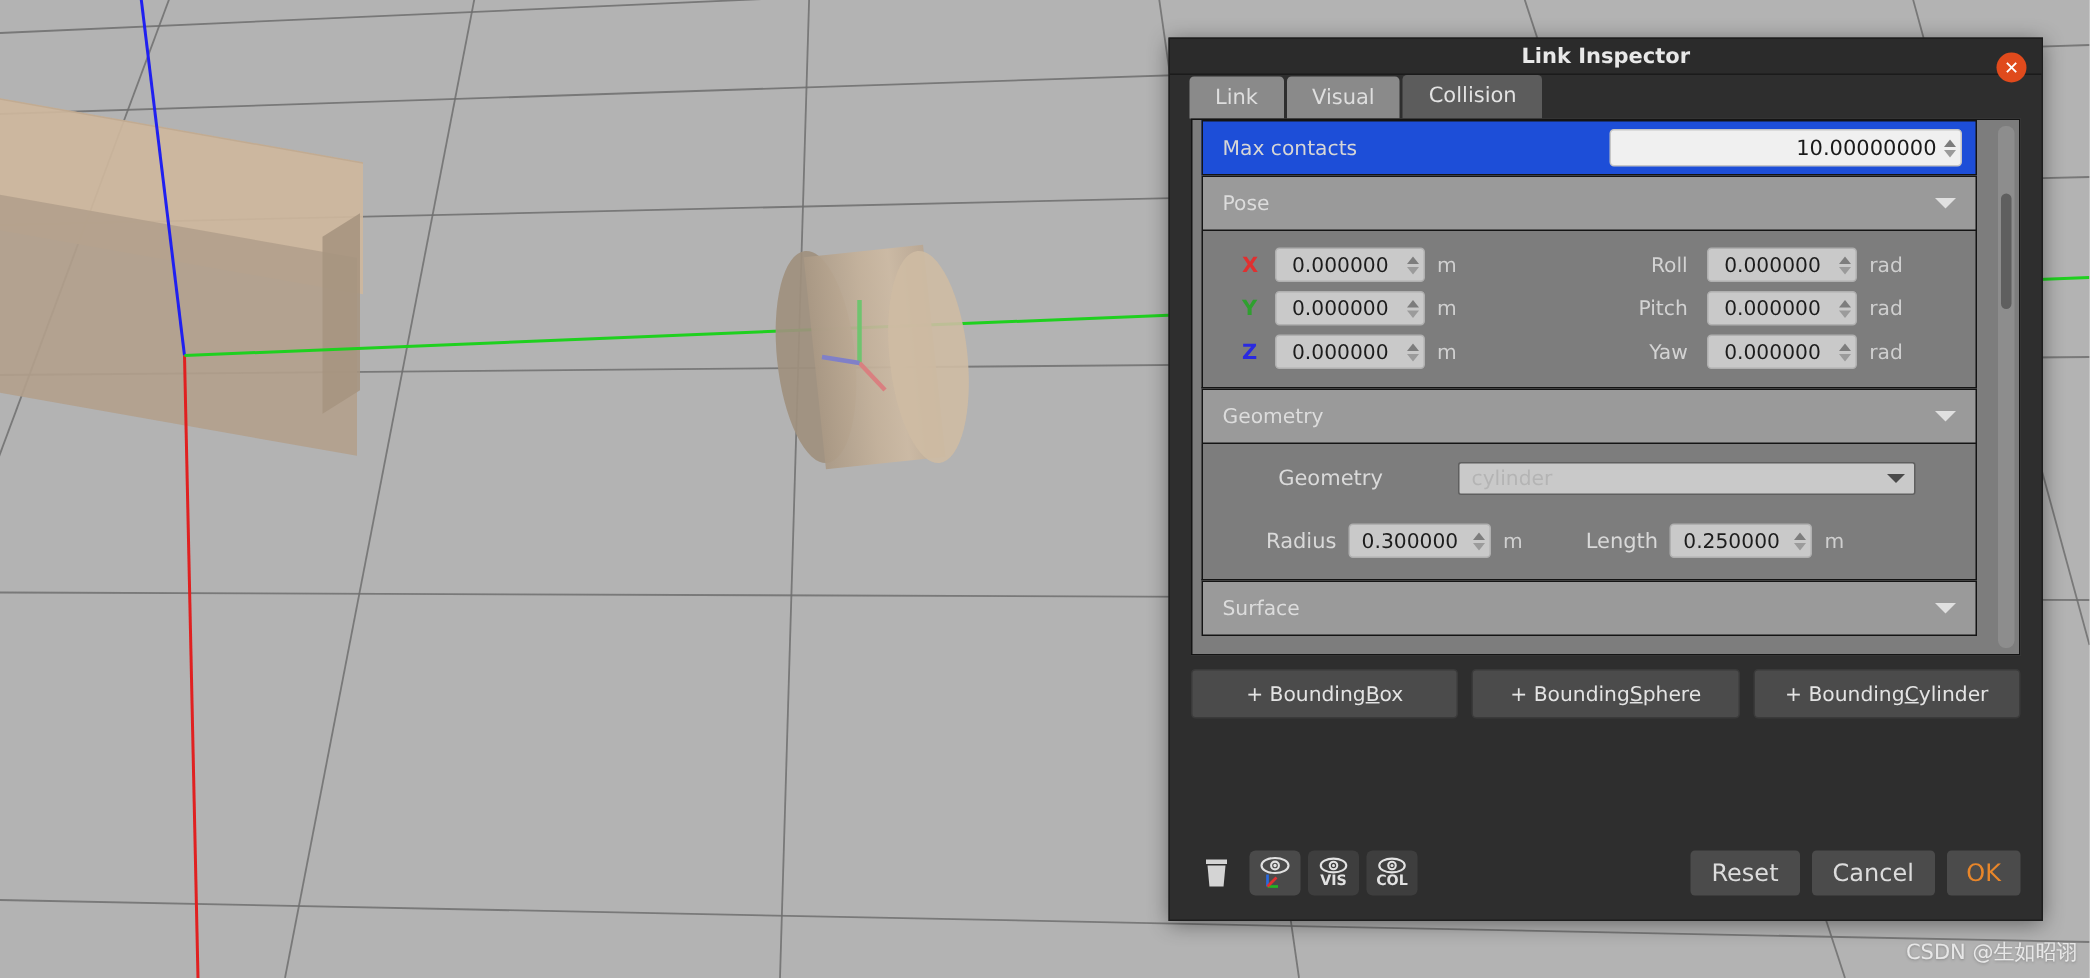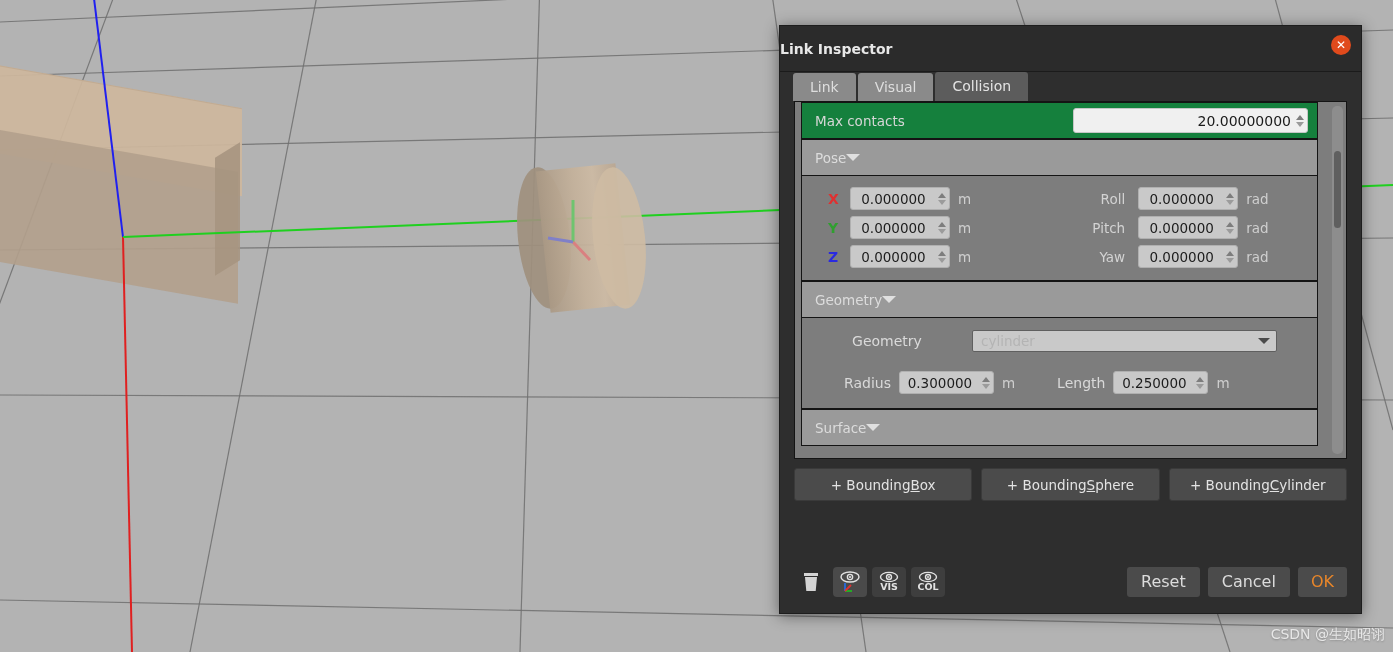--- a/index.html
+++ b/index.html
@@ -67,24 +67,24 @@
     position: absolute;
     left: 779px; top: 25px;
     width: 583px; height: 589px;
     background: #2e2e2e;
     border: 1px solid #1d1d1d;
     box-shadow: 0 2px 14px rgba(0,0,0,0.45);
     color: #d6d6d6;
     font-size: 13.5px;
   }
   #titlebar {
-    height: 46px;
+    height: 24px;
     background: #2b2b2b;
     border-bottom: 1px solid #1b1b1b;
-    display: flex; align-items: center; justify-content: flex-start;
+    display: flex; align-items: center; justify-content: center;
     position: relative;
   }
   #title-text { font-weight: bold; font-size: 14px; color: #e8e8e8; }
   #close-btn {
     position: absolute; right: 10px; top: 9px;
     width: 20px; height: 20px; border-radius: 50%;
     background: #e04a1c;
     color: #fff; font-size: 12px; line-height: 20px; text-align: center;
     cursor: pointer; border: none;
   }
@@ -115,39 +115,39 @@
     position: relative;
     overflow: hidden;
   }
   #scroll-inner { position: absolute; left: 6px; top: 0; right: 28px; }
 
   .group-header {
     background: #9a9a9a; color: #dcdcdc;
     height: 37px; display: flex; align-items: center;
     padding: 0 13px; font-size: 13.5px;
     border: 1px solid #141414;
-    justify-content: flex-start;
+    justify-content: space-between;
     cursor: pointer;
   }
   .caret {
     width: 0; height: 0;
     border-left: 7px solid transparent;
     border-right: 7px solid transparent;
     border-top: 7px solid #e0e0e0;
   }
   .group-body {
     background: #7d7d7d;
     border-left: 1px solid #141414;
     border-right: 1px solid #141414;
     border-bottom: 1px solid #141414;
   }
 
   
   #maxcontacts-row {
-    background: #15803d; border: 1px solid #141414;
+    background: #1d4ed8; border: 1px solid #141414;
     height: 37px; display: flex; align-items: center;
     padding: 0 9px 0 13px; justify-content: space-between;
   }
   .lightfield {
     background: #f0f0f0; border: 1px solid #c6c6c6;
     border-radius: 3px; height: 25px; width: 235px;
     display: flex; align-items: center; padding: 0 3px 0 8px;
     color: #1a1a1a; font-size: 14px;
   }
   .lightfield .val { flex: 1; text-align: right; }
@@ -301,21 +301,21 @@
     <div class="tab">Visual</div>
     <div class="tab active">Collision</div>
   </div>
 
   <div id="scroll-area">
     <div id="scroll-inner">
 
       <div id="maxcontacts-row">
         <span>Max contacts</span>
         <div class="lightfield">
-          <span class="val">20.00000000</span>
+          <span class="val">10.00000000</span>
           <span class="spin-arrows">
             <i class="spin-up"></i>
               <i class="spin-dn"></i>
           </span>
         </div>
       </div>
 
       <div class="group-header">
         <span>Pose</span>
         <i class="caret"></i>

